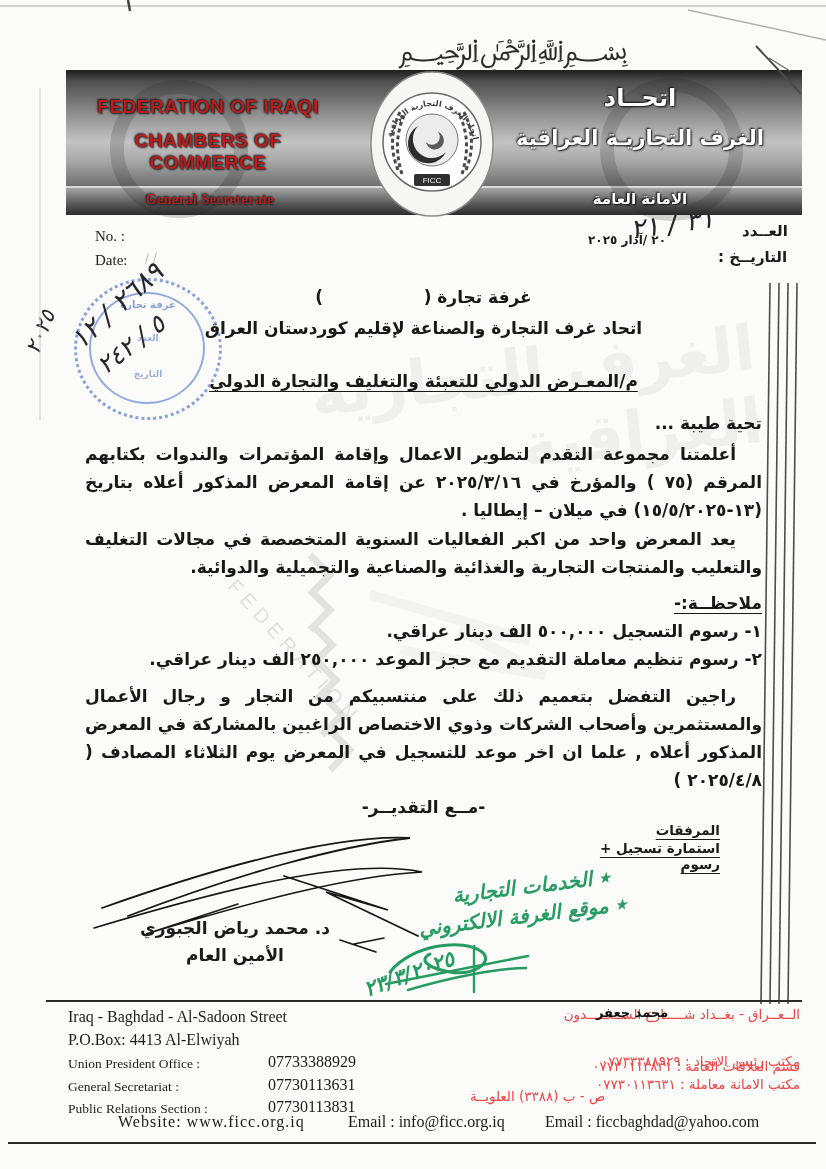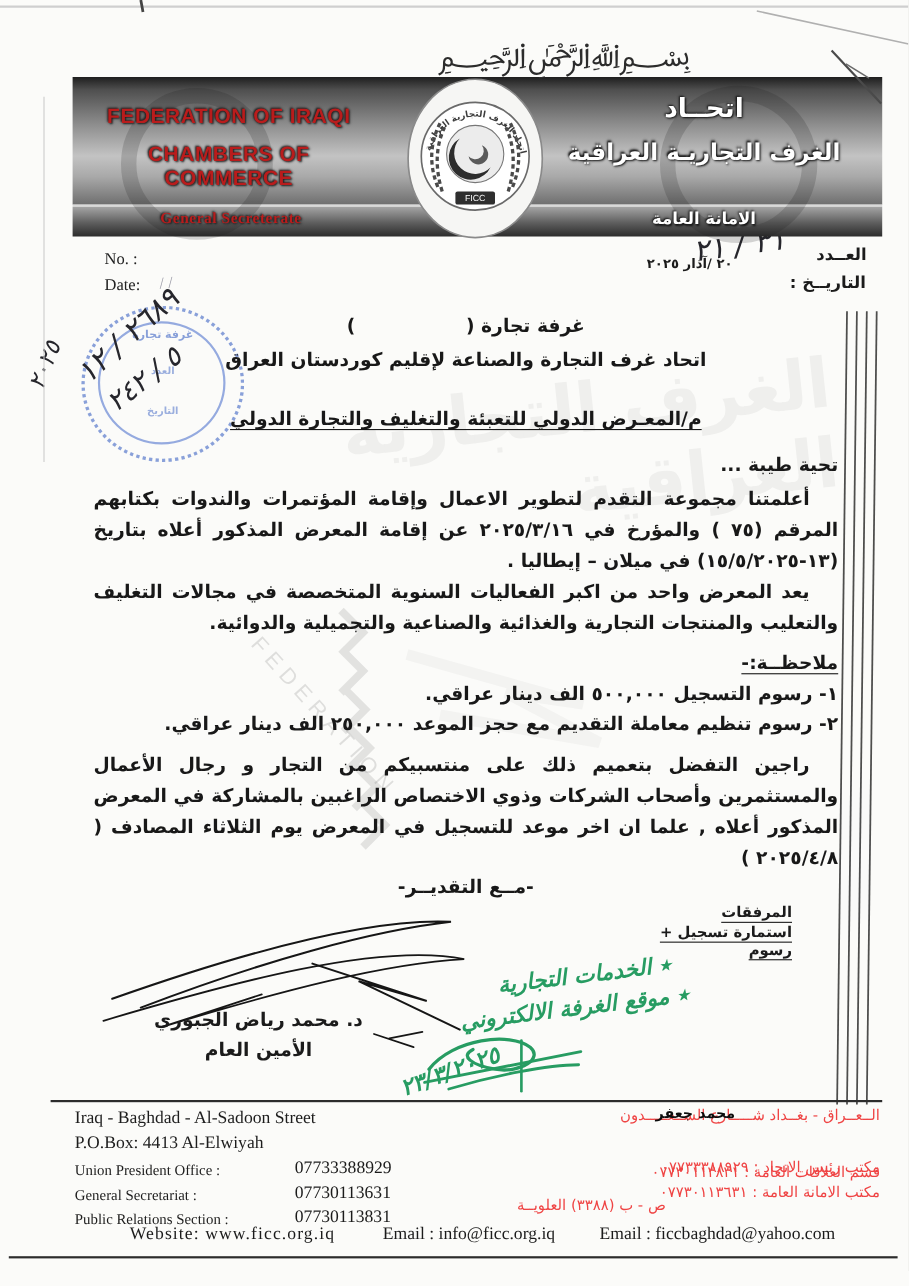--- a/index.html
+++ b/index.html
@@ -167,21 +167,21 @@
   <div class="abs serif f-num" style="left:268px;top:1098px;">07730113831</div>
 
   <div class="abs f-ar" style="left:470px;top:1006px;width:330px;text-align:right;">الــعــراق - بغــداد شـــــارع الســعـــــدون</div>
   <div class="abs f-ar" style="left:596px;top:1005px;font-weight:bold;font-size:13px;color:#0d0d0d;">محمد جعفر</div>
   <div class="abs f-ar" style="left:470px;top:1088px;width:330px;text-align:left;">ص - ب (٣٣٨٨) العلويــة</div>
   <div class="abs f-ar" style="left:470px;top:1053px;width:330px;text-align:right;">
     <span>مكتب رئيس الاتحاد :</span>
     <span>٠٧٧٣٣٣٨٨٩٢٩</span>
   </div>
   <div class="abs f-ar" style="left:470px;top:1076px;width:330px;text-align:right;">
-    <span>مكتب الامانة العامة :</span>
+    <span>مكتب الامانة معاملة :</span>
     <span>٠٧٧٣٠١١٣٦٣١</span>
   </div>
   <div class="abs f-ar" style="left:470px;top:1058px;width:330px;">
     <span>قسم العلاقات العامة :</span>
     <span>٠٧٧٣٠١١٣٨٣١</span>
   </div>
 
   <div class="abs serif" style="left:118px;top:1113px;font-size:16px;letter-spacing:1px;">
     <span>Website:</span>
     <span>www.ficc.org.iq</span>

